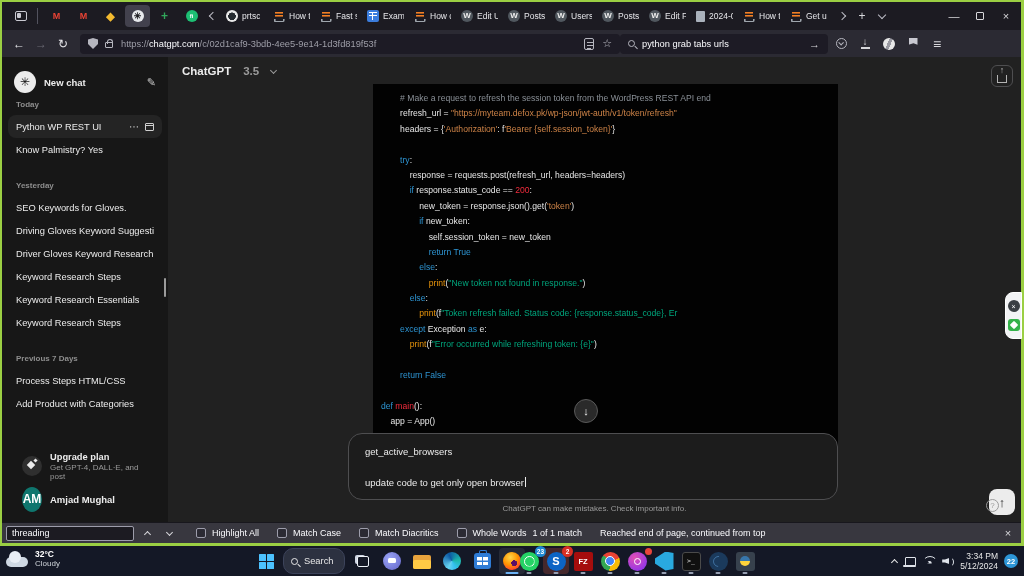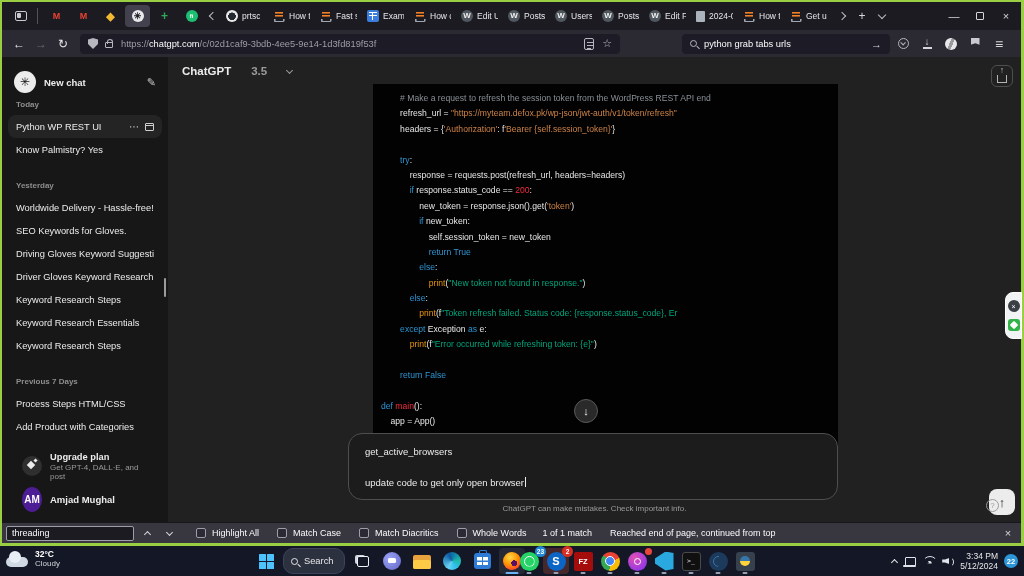--- a/index.html
+++ b/index.html
@@ -57,21 +57,21 @@
 .shield{width:10px;height:11px;background:#b6b6bf;clip-path:polygon(50% 0,100% 14%,100% 55%,50% 100%,0 55%,0 14%);flex:none}
 .lock{width:8px;height:6px;border:1.2px solid #b6b6bf;border-radius:1px;position:relative;margin-left:7px;margin-top:3px;flex:none}
 .lock::before{content:"";position:absolute;left:1px;top:-4px;width:4px;height:4px;border:1.2px solid #b6b6bf;border-bottom:none;border-radius:3px 3px 0 0}
 .urltext{font-size:9.3px;color:#9e9ea8;margin-left:8px;white-space:nowrap;overflow:hidden;flex:1}
 .urltext .dom{color:#fbfbfe}
 .readerico{width:10px;height:12px;background:
   linear-gradient(#b6b6bf,#b6b6bf) 2px 3px/6px 1.2px no-repeat,
   linear-gradient(#b6b6bf,#b6b6bf) 2px 6px/6px 1.2px no-repeat,
   linear-gradient(#b6b6bf,#b6b6bf) 2px 9px/4px 1.2px no-repeat;border:1.2px solid #b6b6bf;border-radius:2px;flex:none;margin-left:6px}
 .star{color:#b6b6bf;font-size:11px;margin-left:8px;flex:none}
-.searchbar{width:208px;height:20px;background:#1d1b25;border-radius:4px;display:flex;align-items:center;padding:8px 8px;margin-left:62px;flex:none}
+.searchbar{width:208px;height:20px;background:#1d1b25;border-radius:4px;display:flex;align-items:center;padding:8px 8px;flex:none}
 .mag{width:7px;height:7px;border:1.4px solid #b6b6bf;border-radius:50%;position:relative;flex:none}
 .mag::after{content:"";position:absolute;width:4px;height:1.4px;background:#b6b6bf;transform:rotate(45deg);left:5px;top:6px}
 .searchbar input{background:transparent;border:none;outline:none;color:#fbfbfe;font-size:9.3px;margin-left:7px;flex:1;font-family:"Liberation Sans",sans-serif}
 .goarrow{color:#d7d7db;font-size:11px;flex:none}
 .toolico{width:22px;height:22px;display:flex;align-items:center;justify-content:center;margin-left:2px;color:#d7d7db;flex:none}
 .pocketc{width:11px;height:11px;border:1.3px solid #b6b6bf;border-radius:50%;display:flex;align-items:center;justify-content:center}
 .pocketc .chev{width:3.5px;height:3.5px;border-color:#b6b6bf}
 .dl{display:flex;flex-direction:column;align-items:center}
 .dl span{font-size:10px;line-height:8px;color:#d7d7db}
 .dl i{width:9px;height:1.4px;background:#d7d7db;margin-top:1px}
@@ -98,25 +98,25 @@
 .sb-scrollthumb{position:absolute;right:2px;top:221px;width:2.5px;height:19px;background:#9b9b9b;border-radius:2px}
 .sb-bottom{position:absolute;left:0;right:0;bottom:0;background:#171717;padding:4px 20px 8px}
 .upgrade{display:flex;align-items:center;height:32px}
 .upg-ic{width:20px;height:20px;border-radius:50%;background:#2f2f2f;position:relative;flex:none}
 .upg-ic::before{content:"";position:absolute;left:6px;top:6px;width:6px;height:6px;background:#ececec;transform:rotate(45deg)}
 .upg-ic::after{content:"";position:absolute;left:12px;top:3px;width:3px;height:3px;background:#ececec;transform:rotate(45deg)}
 .upg-text{margin-left:8px}
 .upg-title{font-size:9.3px;color:#ececec;font-weight:700}
 .upg-sub{font-size:8px;color:#9b9b9b;margin-top:1px}
 .userrow{display:flex;align-items:center;height:30px;margin-top:2px}
-.avatar{width:20px;height:25px;border-radius:50%;background:#4c1d95;color:#fff;font-size:10px;font-weight:700;display:flex;align-items:center;justify-content:center;flex:none}
+.avatar{width:20px;height:25px;border-radius:50%;background:#0f766e;color:#fff;font-size:12px;font-weight:700;display:flex;align-items:center;justify-content:center;flex:none}
 .username{font-size:9.5px;color:#ececec;margin-left:8px;font-weight:700}
 
 .main{flex:1;position:relative;background:#212121;overflow:hidden}
-.model{position:absolute;left:14px;top:8px;display:flex;align-items:center;gap:20px}
+.model{position:absolute;left:14px;top:8px;display:flex;align-items:center;gap:12px}
 .model .brand{font-size:11.5px;font-weight:700;color:#ececec}
 .model .ver{font-size:11.5px;font-weight:700;color:#9b9b9b}
 .model .chev{border-color:#9b9b9b;width:5px;height:5px}
 .sharebtn{position:absolute;right:8px;top:8px;width:22px;height:22px;border:1px solid #4e4e50;border-radius:6px;display:flex;align-items:center;justify-content:center}
 .share-ic{width:10px;height:8px;border:1.2px solid #b4b4b4;border-top:none;position:relative;display:block;margin-top:5px}
 .share-ic::after{content:"↑";position:absolute;left:50%;transform:translateX(-50%);top:-9px;font-size:9px;color:#b4b4b4;line-height:1}
 .codeblock{position:absolute;left:205px;top:27px;width:465px;height:362px;background:#020202;overflow:hidden;padding:7px 0 0 8px}
 .code-line{white-space:pre;height:15.4px;line-height:15.4px;font-family:"DejaVu Sans Mono",monospace;font-size:8.6px}
 .tk-pln{color:#e8e8e8}.tk-com{color:#8b9198}.tk-kw{color:#2e95d3}.tk-str1{color:#cf8448}.tk-str2{color:#00a67d}.tk-num{color:#f22c3d}.tk-bi{color:#e9950c}.tk-fn{color:#f22c3d}
 .scrolldown{position:absolute;left:406px;top:342px;width:24px;height:24px;border-radius:50%;background:#2a2a2a;border:1px solid #595959;color:#ececec;display:flex;align-items:center;justify-content:center;font-size:11px}
@@ -127,21 +127,21 @@
 .disclaimer{position:absolute;left:0;right:0;top:447px;text-align:center;font-size:8px;color:#9b9b9b}
 .helpbtn{position:absolute;right:22px;top:442px;width:13px;height:13px;border:1px solid #9b9b9b;border-radius:50%;color:#9b9b9b;font-size:8px;display:flex;align-items:center;justify-content:center}
 
 .findbar{height:21px;background:#38373f;border-top:1px solid #18171d;display:flex;align-items:center;padding:0 4px;flex:none}
 .findinput{width:128px;height:15px;background:#1c1b22;border:1px solid #9d9dab;border-radius:2px;color:#fbfbfe;font-size:9px;padding:0 5px;outline:none;font-family:"Liberation Sans",sans-serif}
 .findnav{width:18px;height:16px;display:flex;align-items:center;justify-content:center;margin-left:4px}
 .findnav .chev{border-color:#d7d7db;width:5px;height:5px}
 .findopt{display:flex;align-items:center;margin-left:18px}
 .findopt .box{width:10px;height:10px;border:1px solid #9d9dab;border-radius:2px;background:#2b2a33;flex:none}
 .findopt .lbl{font-size:9px;color:#fbfbfe;margin-left:6px;white-space:nowrap}
-.findstatus{font-size:9px;color:#fbfbfe;margin-left:16px;white-space:nowrap}
+.findstatus{font-size:9px;color:#fbfbfe;margin-left:6px;white-space:nowrap}
 .findwrap{font-size:9px;color:#fbfbfe;margin-left:18px;white-space:nowrap}
 .findclose{margin-left:auto;color:#d7d7db;font-size:11px;width:18px;text-align:center}
 
 .floatwidget{position:absolute;right:2px;top:292px;width:17px;height:47px;background:#f2f3f5;border:1px solid #fff;border-radius:8px 0 0 8px;display:flex;flex-direction:column;align-items:center;justify-content:space-evenly}
 .fw-close{width:12px;height:12px;border-radius:50%;background:#3a3f44;color:#fff;font-size:7px;display:flex;align-items:center;justify-content:center}
 .fw-ext{width:12px;height:12px;border-radius:3px;background:#34b24a;position:relative}
 .fw-ext::after{content:"";position:absolute;inset:3px;background:#fff;border-radius:1px;transform:rotate(45deg)}
 
 .taskbar{position:absolute;left:0;right:0;bottom:0;height:30px;background:#141826;display:flex;align-items:center}
 .weather{position:absolute;left:6px;top:3px;display:flex;align-items:center}
@@ -371,23 +371,20 @@
                 <span class="hi-dots">⋯</span>
                 <span class="hi-archive"></span>
               </div>
               <div class="history-item">
                 <span class="hi-title">Know Palmistry? Yes</span>
               </div>
             </div>
             <div class="history-section">
               <div class="section-label">Yesterday</div>
               <div class="history-item">
-                <span class="hi-title">Worldwide Delivery - Hassle-free!</span>
-              </div>
-              <div class="history-item">
                 <span class="hi-title">SEO Keywords for Gloves.</span>
               </div>
               <div class="history-item">
                 <span class="hi-title">Driving Gloves Keyword Suggestion</span>
               </div>
               <div class="history-item">
                 <span class="hi-title">Driver Gloves Keyword Research</span>
               </div>
               <div class="history-item">
                 <span class="hi-title">Keyword Research Steps</span>

